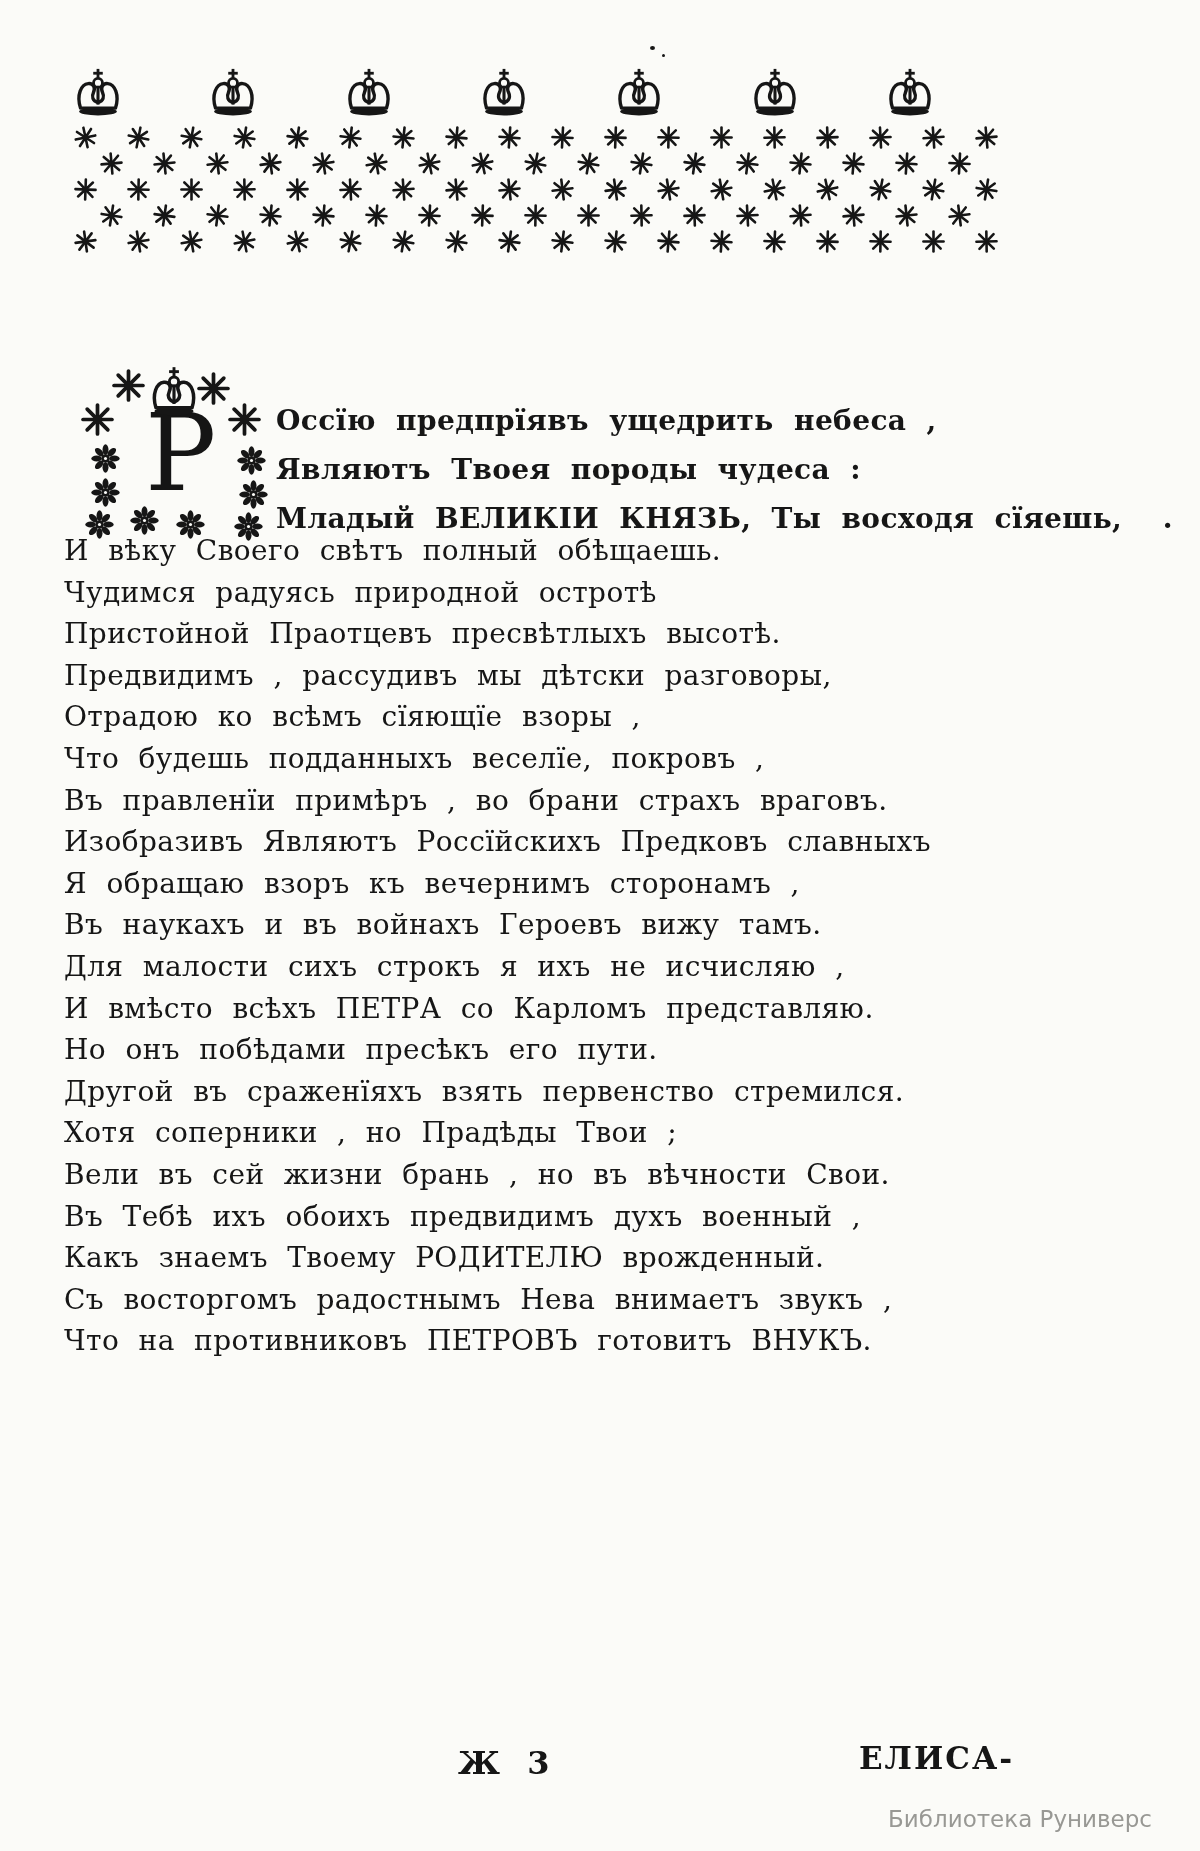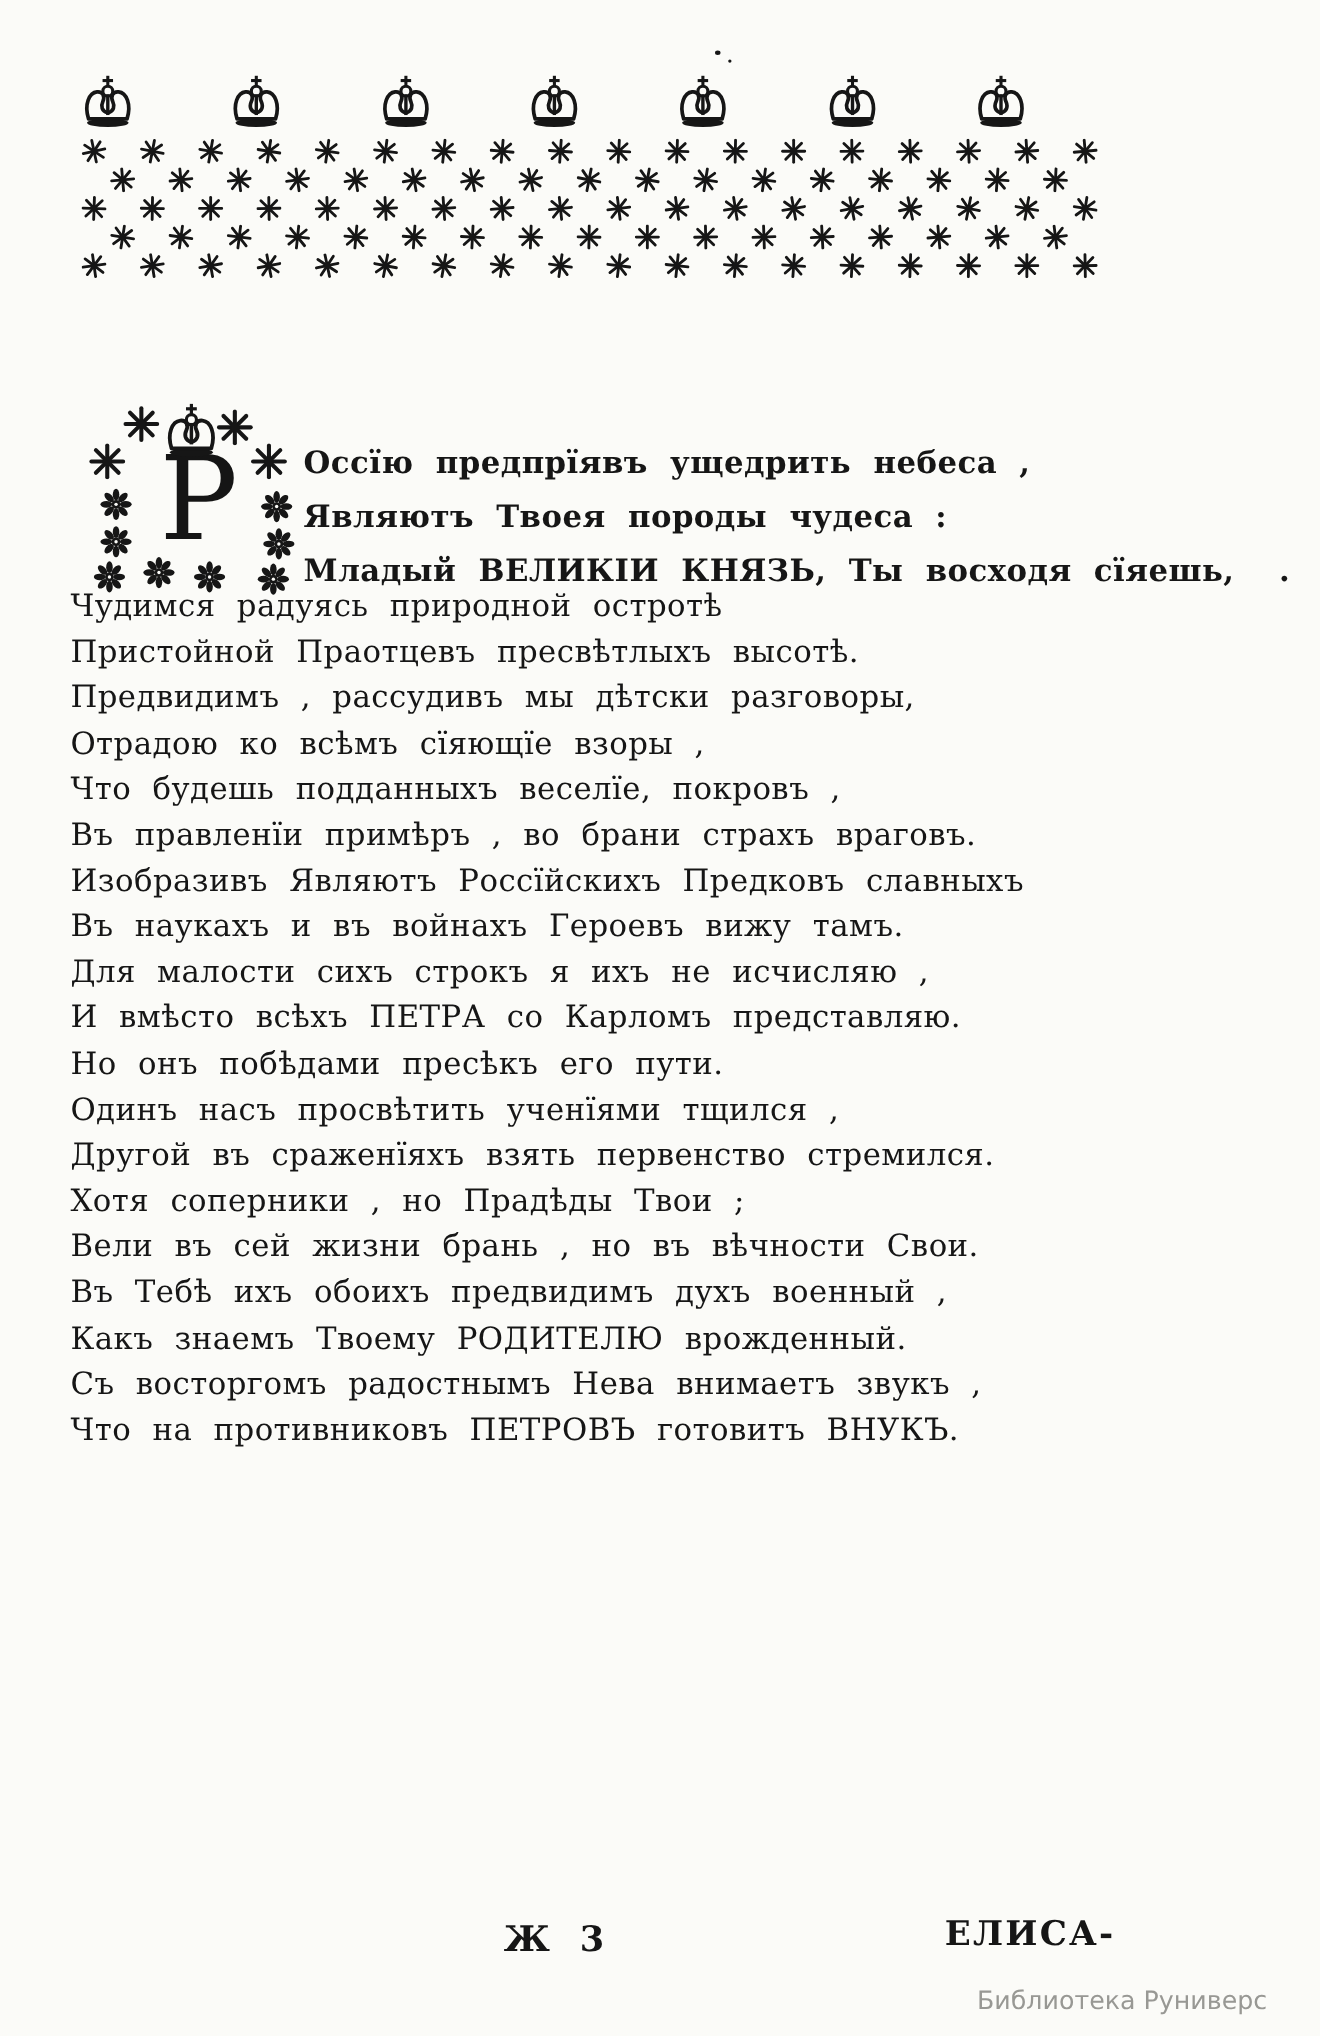--- a/index.html
+++ b/index.html
@@ -1249,32 +1249,33 @@
         </svg>
       </span>
     </div>
 
   <div class="opening-lines">
       <div class="p-line">Оссїю предпрїявъ ущедрить небеса ,</div>
       <div class="p-line">Являютъ Твоея породы чудеса :</div>
       <div class="p-line">Младый ВЕЛИКІИ КНЯЗЬ, Ты восходя сїяешь,  .</div>
     </div>
   <div class="body-lines">
+      <div class="p-line">И вѣку Своего свѣтъ полный обѣщаешь.</div>
       <div class="p-line">Чудимся радуясь природной остротѣ</div>
       <div class="p-line">Пристойной Праотцевъ пресвѣтлыхъ высотѣ.</div>
       <div class="p-line">Предвидимъ , рассудивъ мы дѣтски разговоры,</div>
       <div class="p-line">Отрадою ко всѣмъ сїяющїе взоры ,</div>
       <div class="p-line">Что будешь подданныхъ веселїе, покровъ ,</div>
       <div class="p-line">Въ правленїи примѣръ , во брани страхъ враговъ.</div>
       <div class="p-line">Изобразивъ Являютъ Россїйскихъ Предковъ славныхъ</div>
+      <div class="p-line">Я обращаю взоръ къ вечернимъ сторонамъ ,</div>
       <div class="p-line">Въ наукахъ и въ войнахъ Героевъ вижу тамъ.</div>
       <div class="p-line">Для малости сихъ строкъ я ихъ не исчисляю ,</div>
       <div class="p-line">И вмѣсто всѣхъ ПЕТРА со Карломъ представляю.</div>
       <div class="p-line">Но онъ побѣдами пресѣкъ его пути.</div>
-      <div class="p-line">Одинъ насъ просвѣтить ученїями тщился ,</div>
       <div class="p-line">Другой въ сраженїяхъ взять первенство стремился.</div>
       <div class="p-line">Хотя соперники , но Прадѣды Твои ;</div>
       <div class="p-line">Вели въ сей жизни брань , но въ вѣчности Свои.</div>
       <div class="p-line">Въ Тебѣ ихъ обоихъ предвидимъ духъ военный ,</div>
       <div class="p-line">Какъ знаемъ Твоему РОДИТЕЛЮ врожденный.</div>
       <div class="p-line">Съ восторгомъ радостнымъ Нева внимаетъ звукъ ,</div>
       <div class="p-line">Что на противниковъ ПЕТРОВЪ готовитъ ВНУКЪ.</div>
     </div>
 
   <div class="signature-mark">Ж 3</div>

